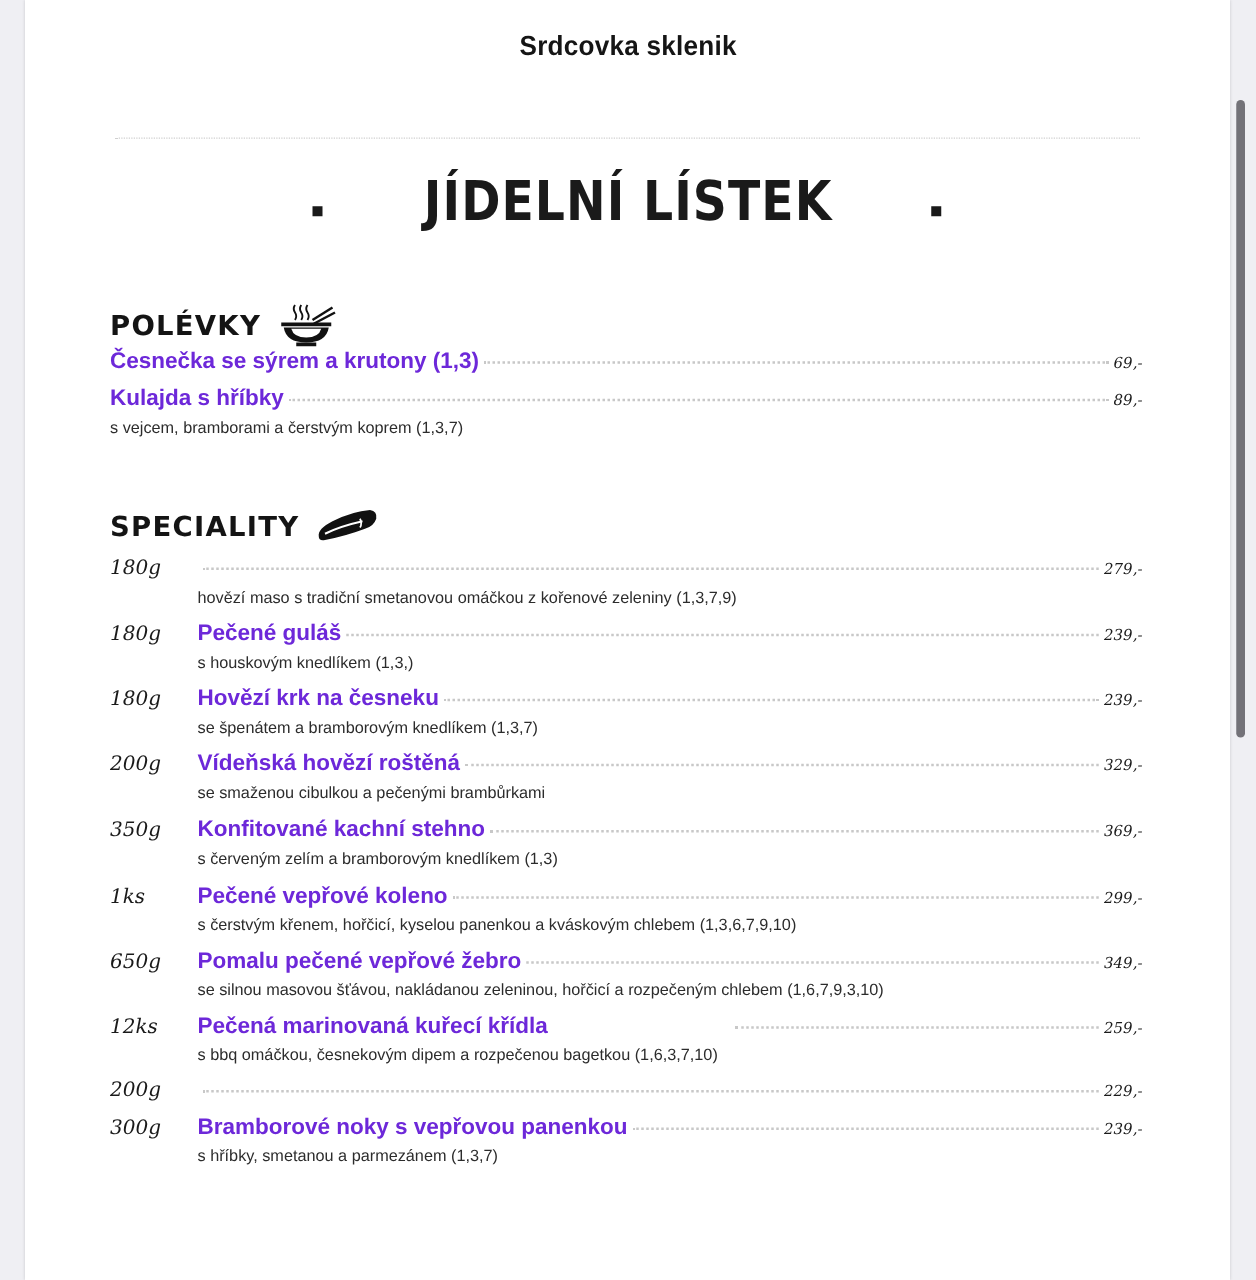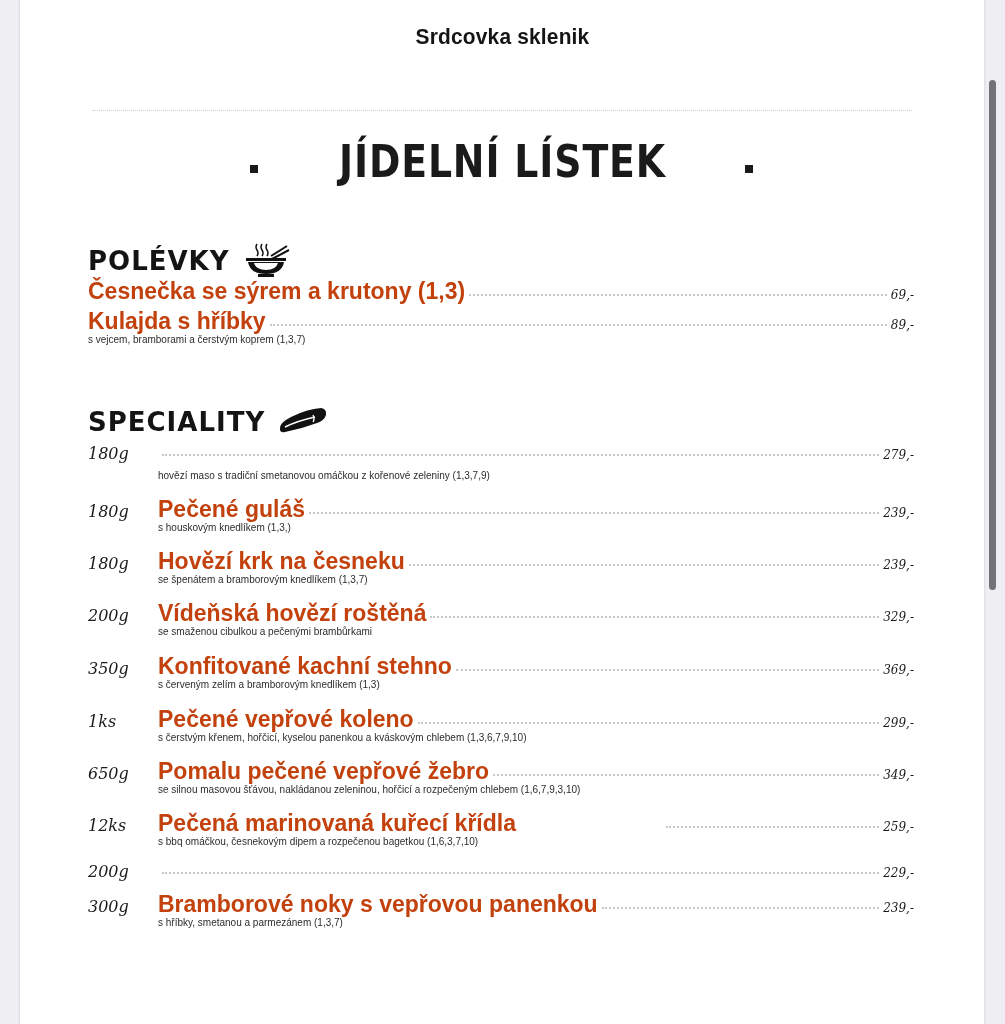--- a/index.html
+++ b/index.html
@@ -42,45 +42,45 @@
       transform: scaleX(0.86);
     }
     .title-dot {
       position: absolute; top: 165px; width: 8px; height: 8px; background: #1a1a1a;
     }
     .section-heading {
       position: absolute; left: 88px; display: flex; align-items: center;
     }
     .section-heading .label {
       font-family: "DejaVu Sans", sans-serif; font-weight: bold;
-      font-size: 26px; letter-spacing: 1px; color: #141414;
+      font-size: 22px; letter-spacing: 1px; color: #141414;
     }
     .section-heading .icon { margin-left: 12px; display: inline-block; }
     .row {
       position: absolute; left: 88px; width: 826px; height: 26px;
       display: flex; align-items: baseline;
     }
     .row.with-weight .weight {
       width: 70px; flex: 0 0 70px;
       font-family: "DejaVu Serif", serif; font-style: italic;
       font-size: 16px; color: #1a1a1a;
     }
     .row .name {
-      font-weight: bold; font-size: 23px; color: #c2410c; white-space: nowrap;
+      font-weight: bold; font-size: 18px; color: #6d28d9; white-space: nowrap;
     }
     .row .leader {
       flex: 1 1 auto; margin: 0 4px; border-bottom: 2px dotted #c8c8c8;
       position: relative; top: -3px; height: 0;
     }
     .row .price {
       font-family: "DejaVu Serif", serif; font-style: italic;
       font-size: 12px; color: #1a1a1a; white-space: nowrap;
     }
     .desc {
-      position: absolute; font-size: 10px; color: #2c2c2c; white-space: nowrap;
+      position: absolute; font-size: 13px; color: #2c2c2c; white-space: nowrap;
     }
   </style>
 </head>
 <body>
 
 <div class="scrollbar-track"></div>
 <div class="scrollbar-thumb"></div>
 
 <div class="sheet"></div>
 

